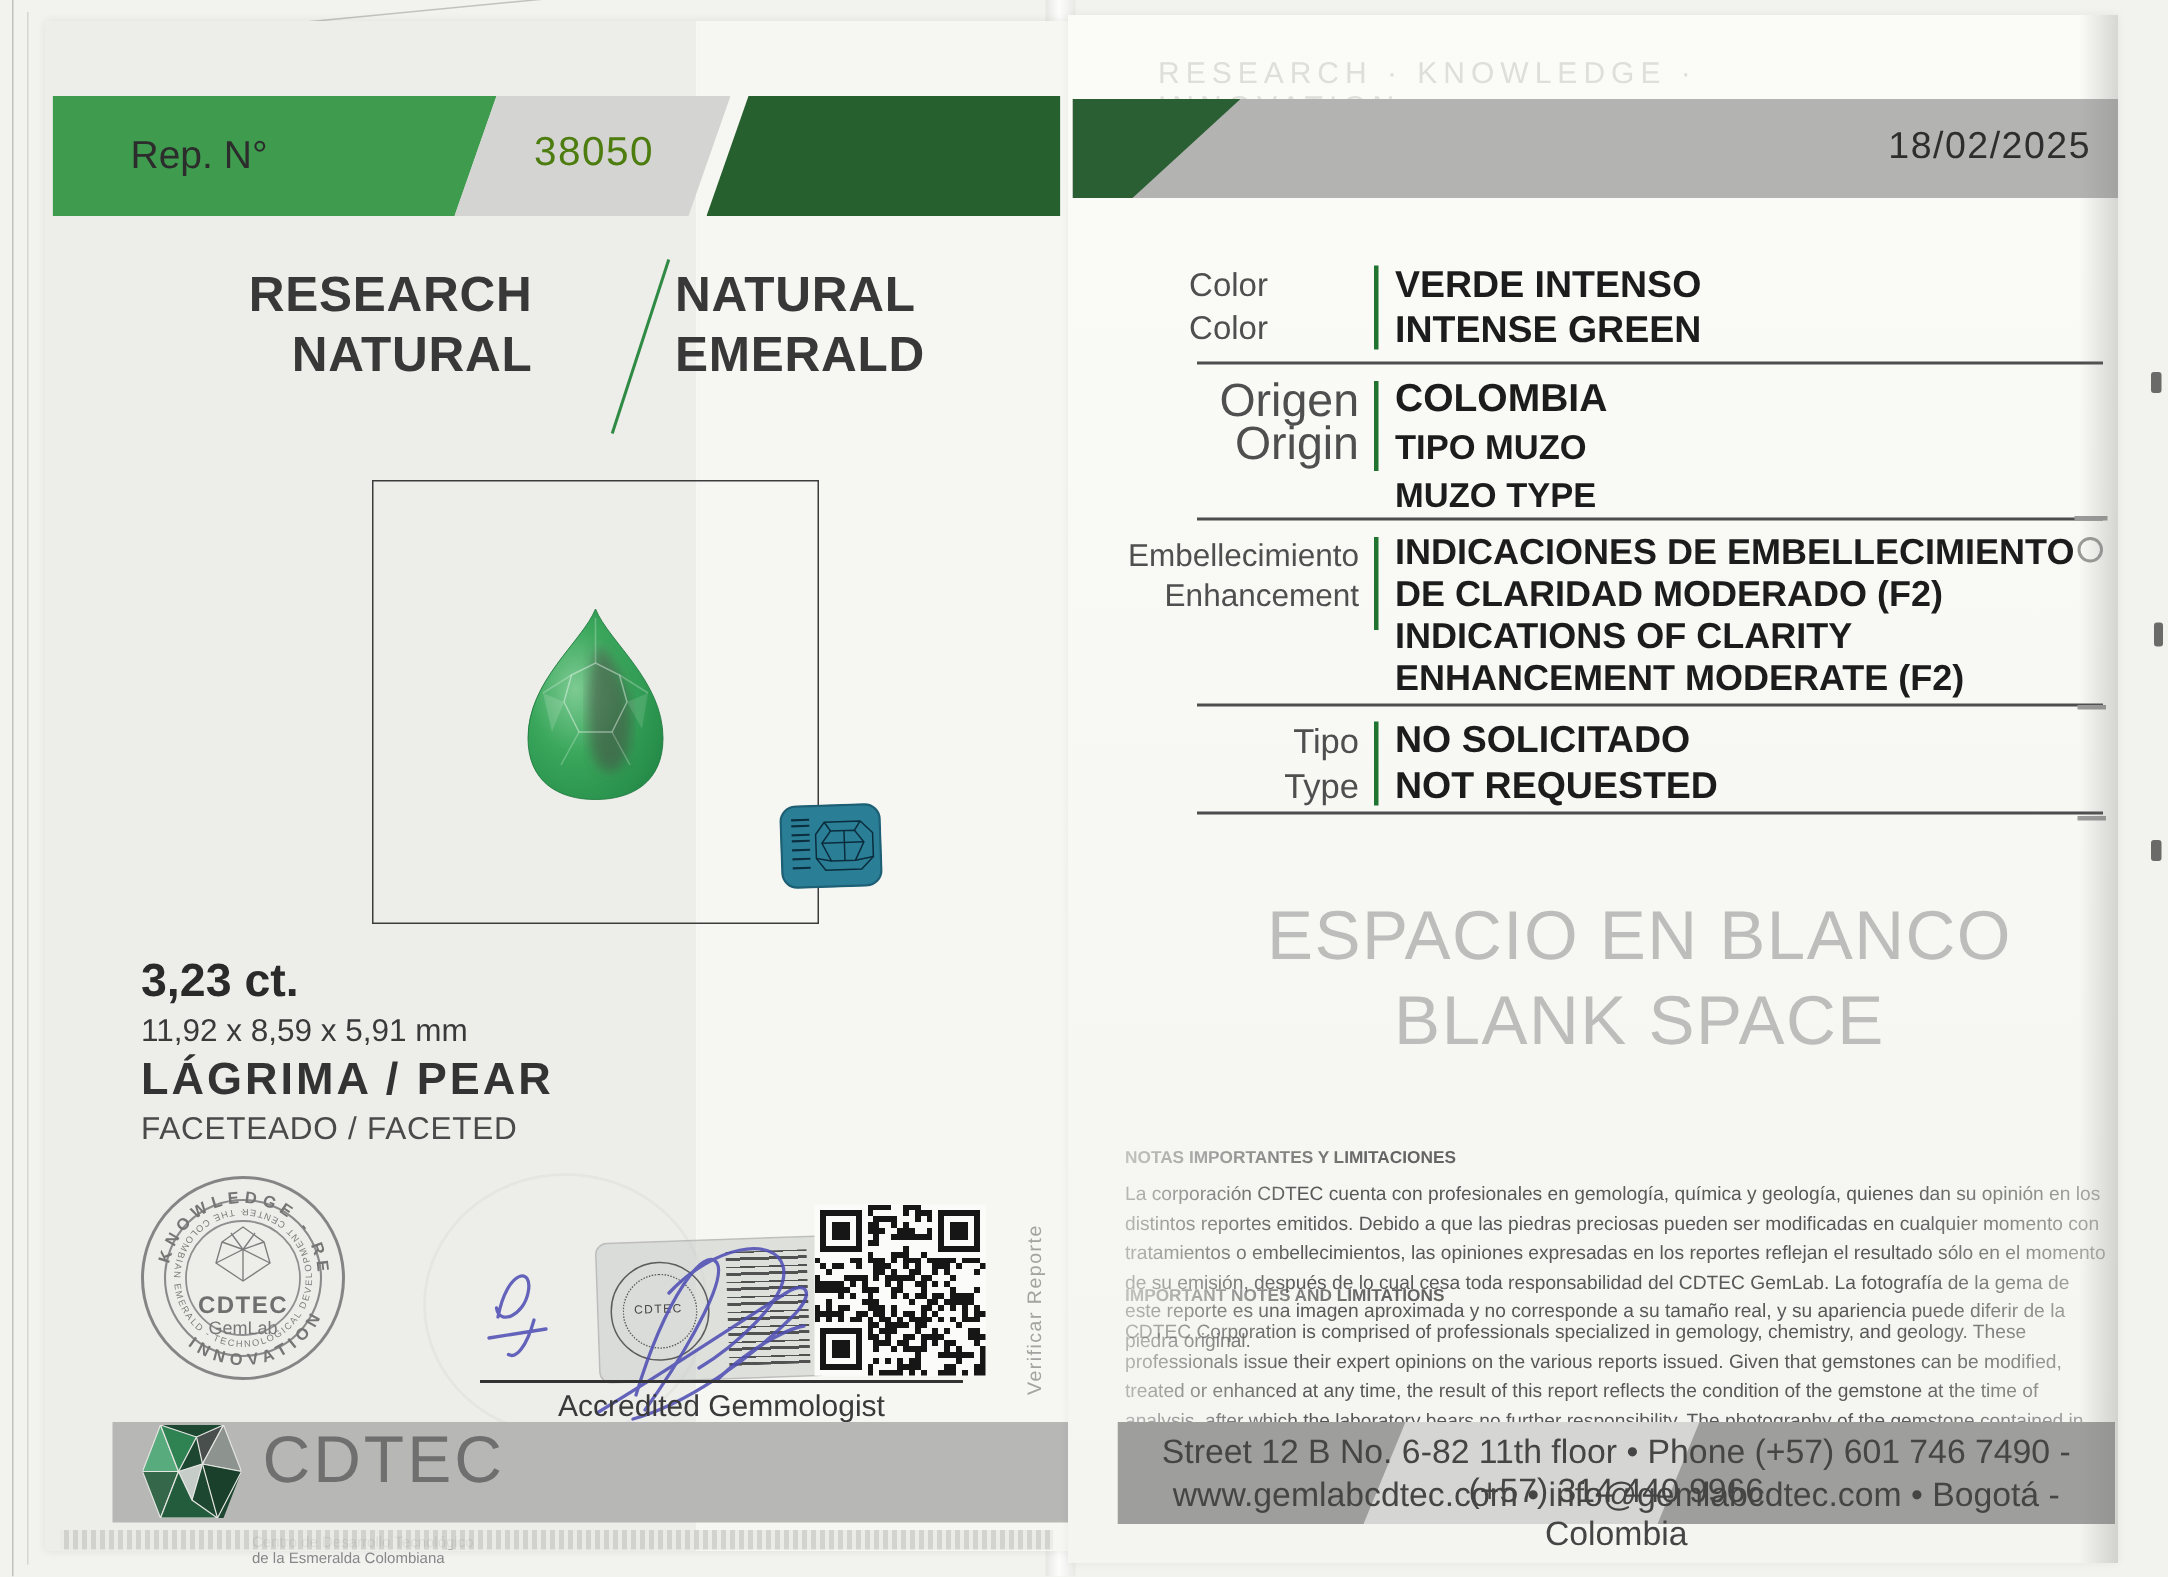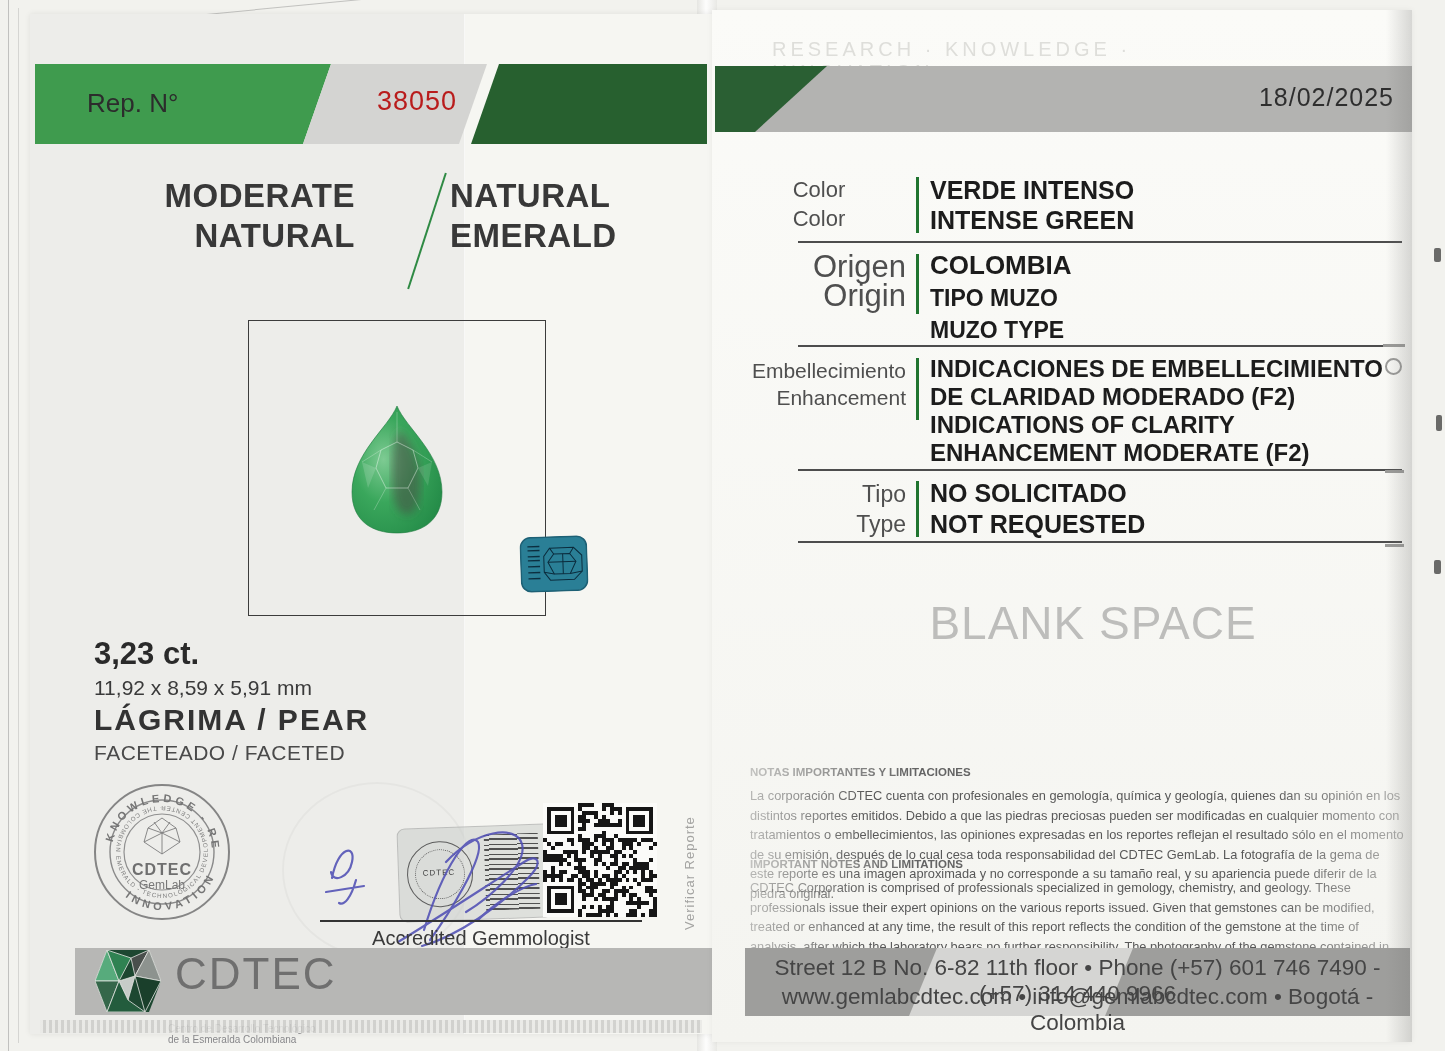--- a/index.html
+++ b/index.html
@@ -76,25 +76,25 @@
 <div class="fold"></div>
 
 <div class="page-left">
   <div class="sleeve-tint"></div>
 
   <div class="banner">
     <div class="seg seg-green" style="background:#3f9b4e;"></div>
     <div class="seg seg-gray"></div>
     <div class="seg seg-dark" style="background:#27602f;"></div>
     <div class="rep-label">Rep. N°</div>
-    <div class="rep-number" style="color:#b91c1c;text-align:right;">38050</div>
+    <div class="rep-number" style="color:#4d7c0f;">38050</div>
   </div>
 
   <div class="title-es">
-    <div>MODERATE</div>
+    <div>RESEARCH</div>
     <div>NATURAL</div>
   </div>
   <div class="title-slash"></div>
   <div class="title-en">
     <div>NATURAL</div>
     <div>EMERALD</div>
   </div>
 
   <div class="photo-box"></div>
 
@@ -566,20 +566,21 @@
     </div>
     <div class="sdiv" style="top:4px;height:56px;"></div>
     <div class="sval" style="top:1px;line-height:31px;">
       <div>NO SOLICITADO</div>
       <div>NOT REQUESTED</div>
     </div>
   </div>
   <div class="sep" style="top:531px;"></div>
 
   <div class="blank">
+    <div>ESPACIO EN BLANCO</div>
     <div>BLANK SPACE</div>
   </div>
 
   <div class="note-h" style="top:756px;">NOTAS IMPORTANTES Y LIMITACIONES</div>
   <div class="note-p" style="top:776px;">La corporación CDTEC cuenta con profesionales en gemología, química y geología, quienes dan su opinión en los distintos reportes emitidos. Debido a que las piedras preciosas pueden ser modificadas en cualquier momento con tratamientos o embellecimientos, las opiniones expresadas en los reportes reflejan el resultado sólo en el momento de su emisión, después de lo cual cesa toda responsabilidad del CDTEC GemLab. La fotografía de la gema de este reporte es una imagen aproximada y no corresponde a su tamaño real, y su apariencia puede diferir de la piedra original.</div>
   <div class="note-h" style="top:848px;">IMPORTANT NOTES AND LIMITATIONS</div>
   <div class="note-p" style="top:868px;">CDTEC Corporation is comprised of professionals specialized in gemology, chemistry, and geology. These professionals issue their expert opinions on the various reports issued. Given that gemstones can be modified, treated or enhanced at any time, the result of this report reflects the condition of the gemstone at the time of analysis, after which the laboratory bears no further responsibility. The photography of the gemstone contained in this report has been approximated for illustrative purposes only and does not correspond to the actual size of the gemstone and its appearance and likeness may vary.</div>
 
   <div class="foot-band">
     <div class="foot-dark fd-left"></div>

